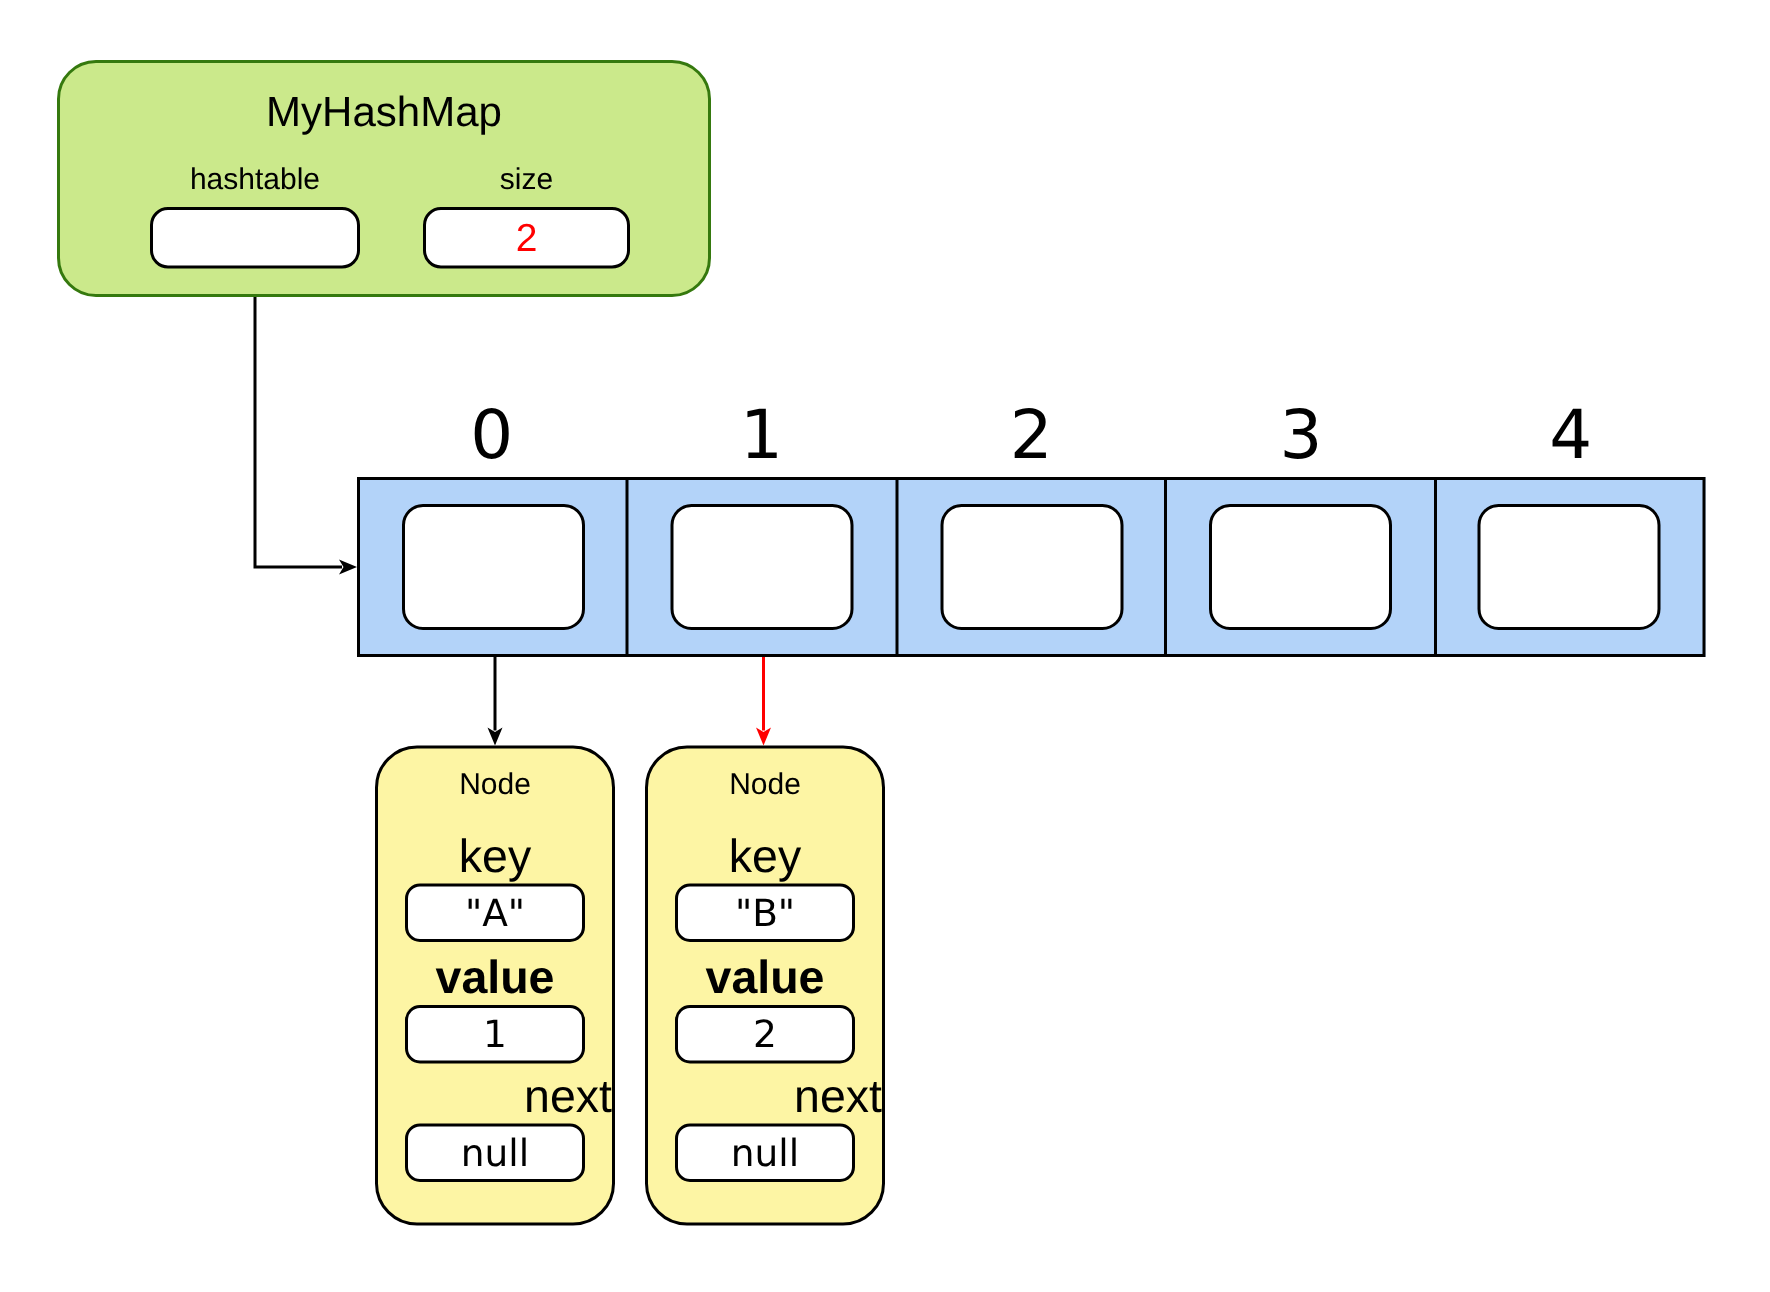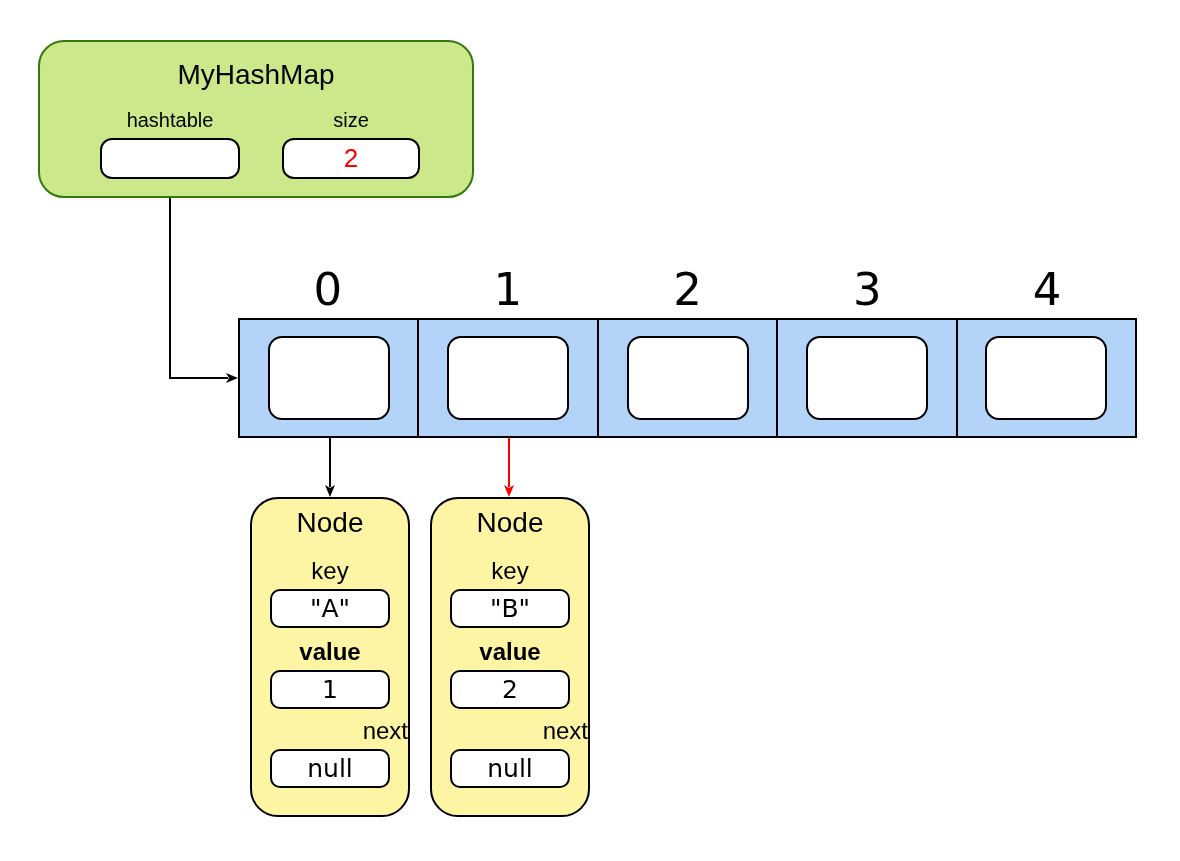--- a/index.html
+++ b/index.html
@@ -66,25 +66,25 @@
   
   .node-box{
     position:absolute;top:497px;width:160px;height:320px;
     background:#fdf5a4;border:2px solid #000000;border-radius:28px;
     box-sizing:border-box;
   }
   .node-box.node-1{left:250px;}
   .node-box.node-2{left:430px;}
   .node-title{
     position:absolute;left:0;top:11px;width:100%;
-    text-align:center;font-size:28px;line-height:26px;
+    text-align:center;font-size:20px;line-height:26px;
   }
   .node-label{
     position:absolute;left:0;width:100%;
-    text-align:center;font-size:24px;line-height:26px;
+    text-align:center;font-size:31px;line-height:26px;
   }
   .node-label.l-key{top:59px;}
   .node-label.l-value{top:140px;font-weight:bold;}
   .node-label.l-next{top:219px;text-align:right;}
   .node-slot{
     position:absolute;left:18px;width:120px;height:39px;
     background:#ffffff;border:2px solid #000000;border-radius:10px;
     box-sizing:border-box;
     display:flex;align-items:center;justify-content:center;
     font-size:25px;font-family:"DejaVu Sans",sans-serif;

